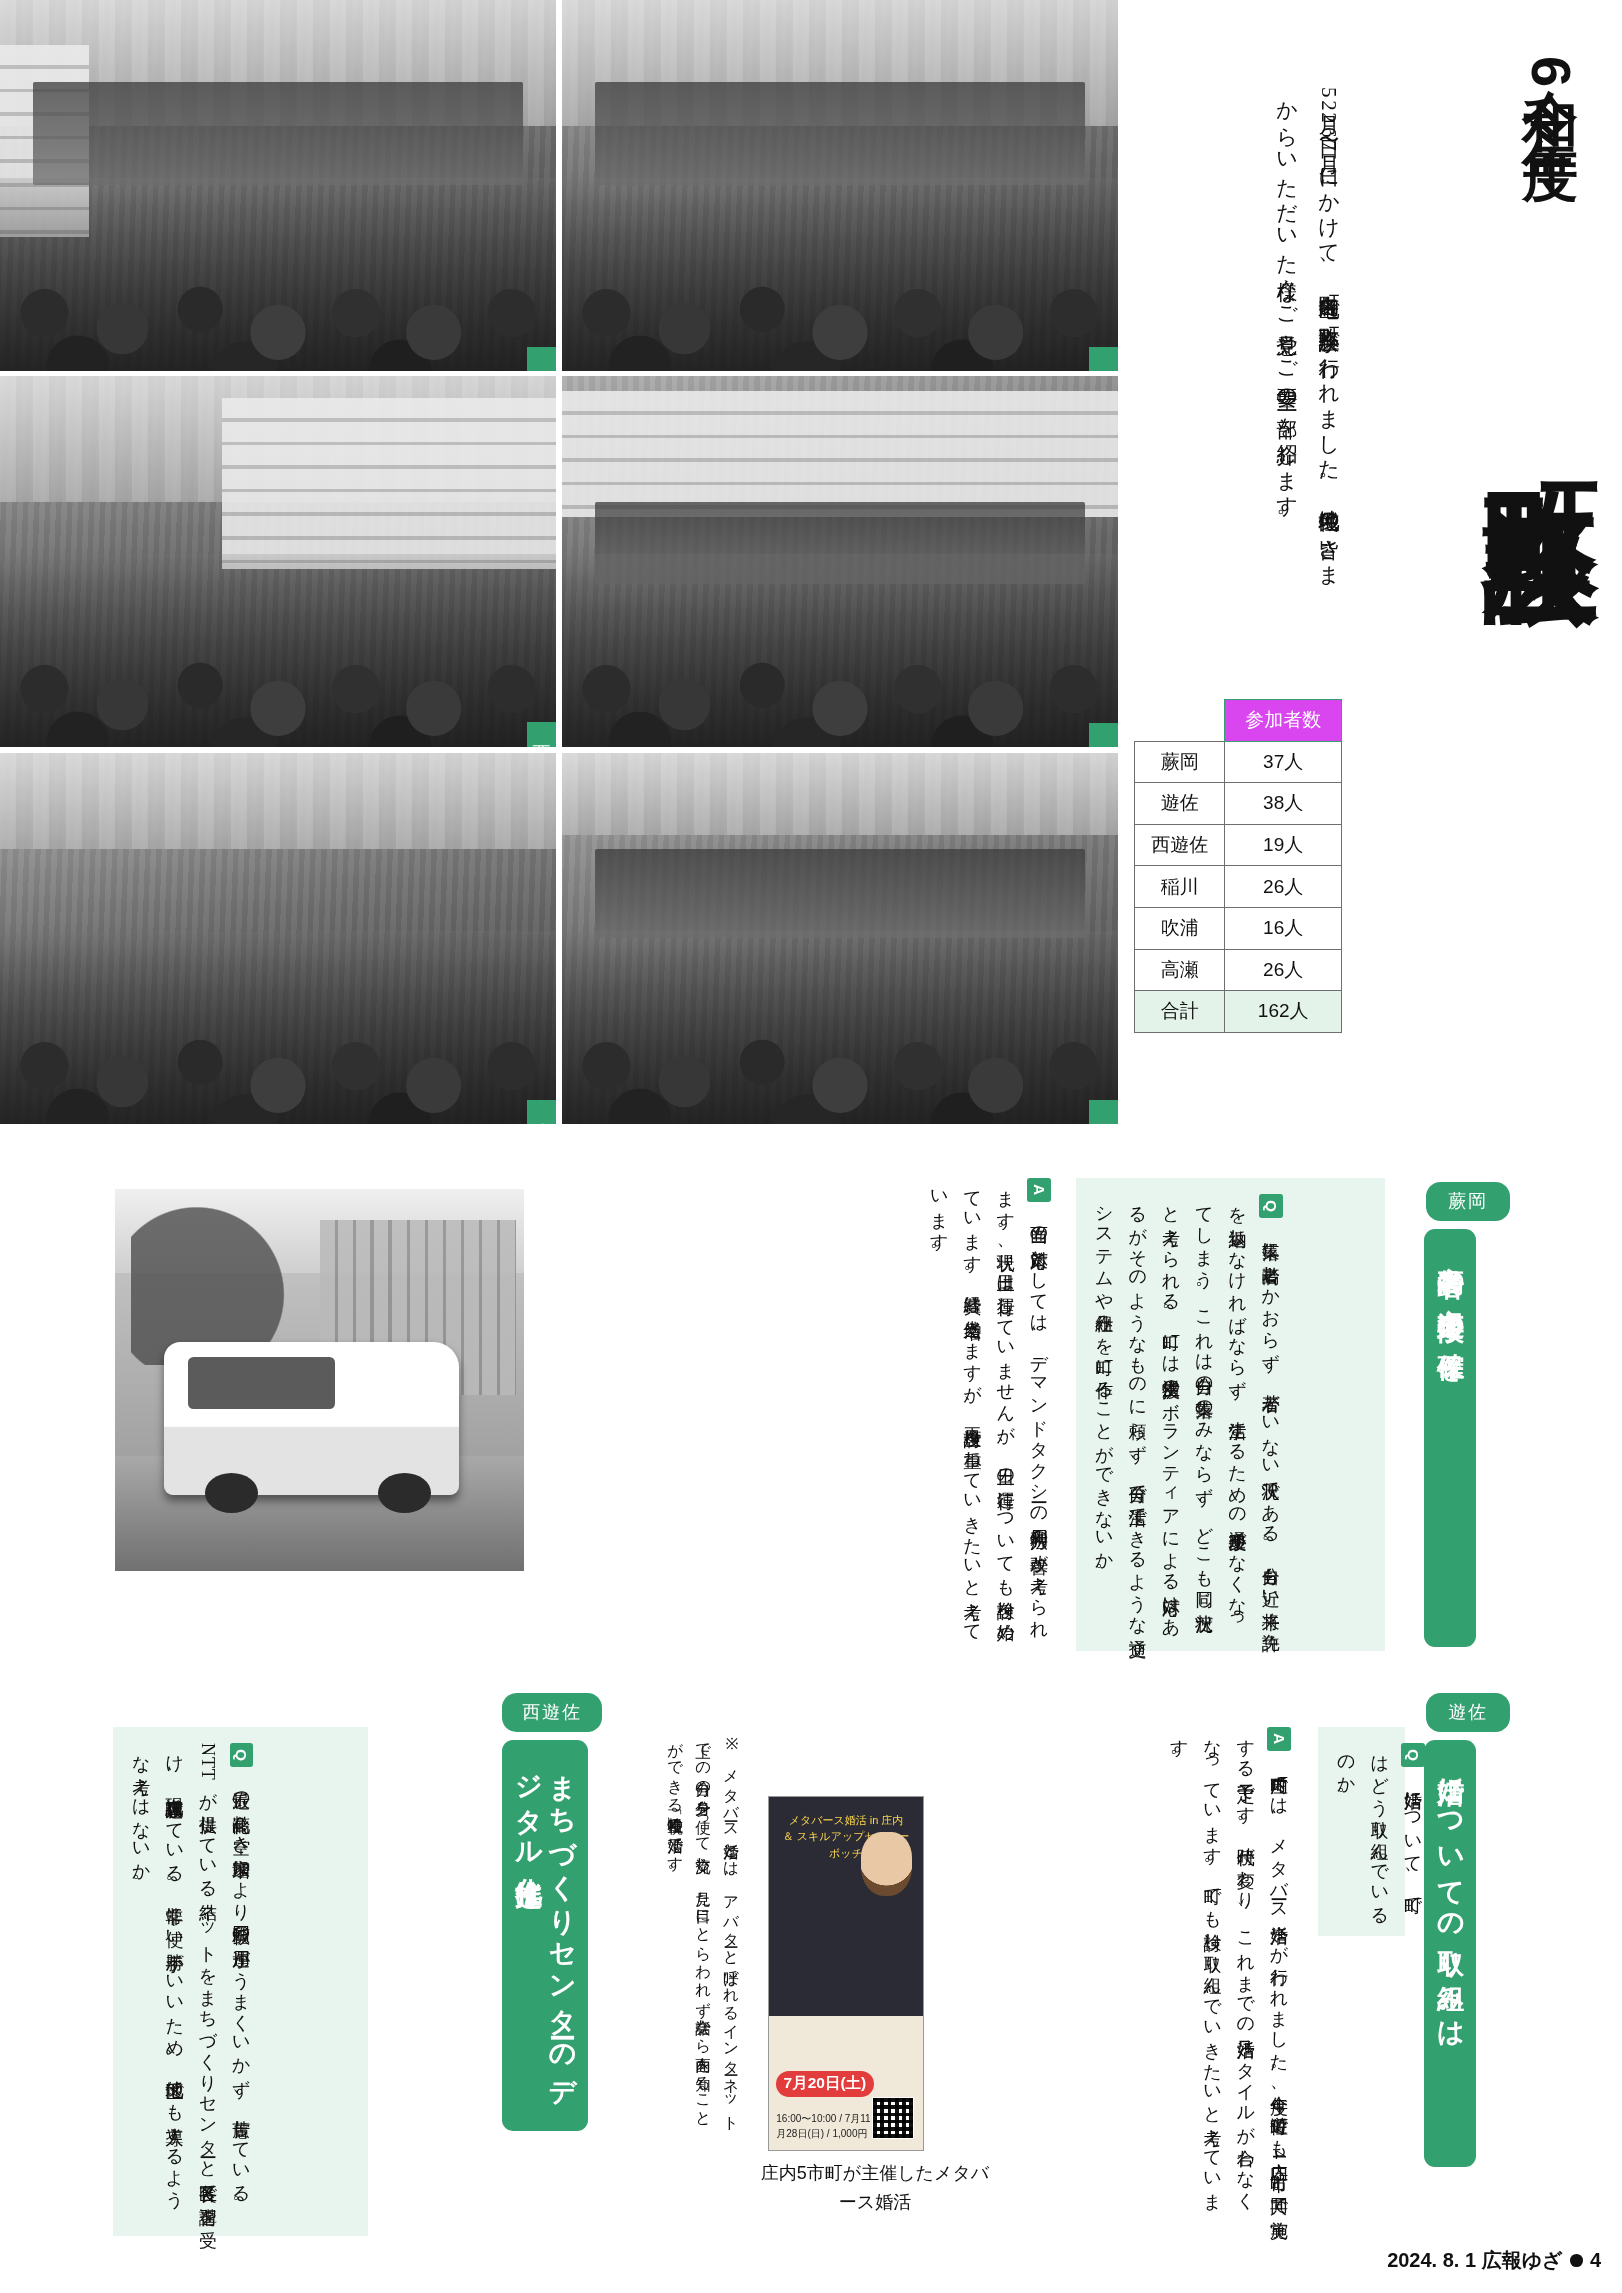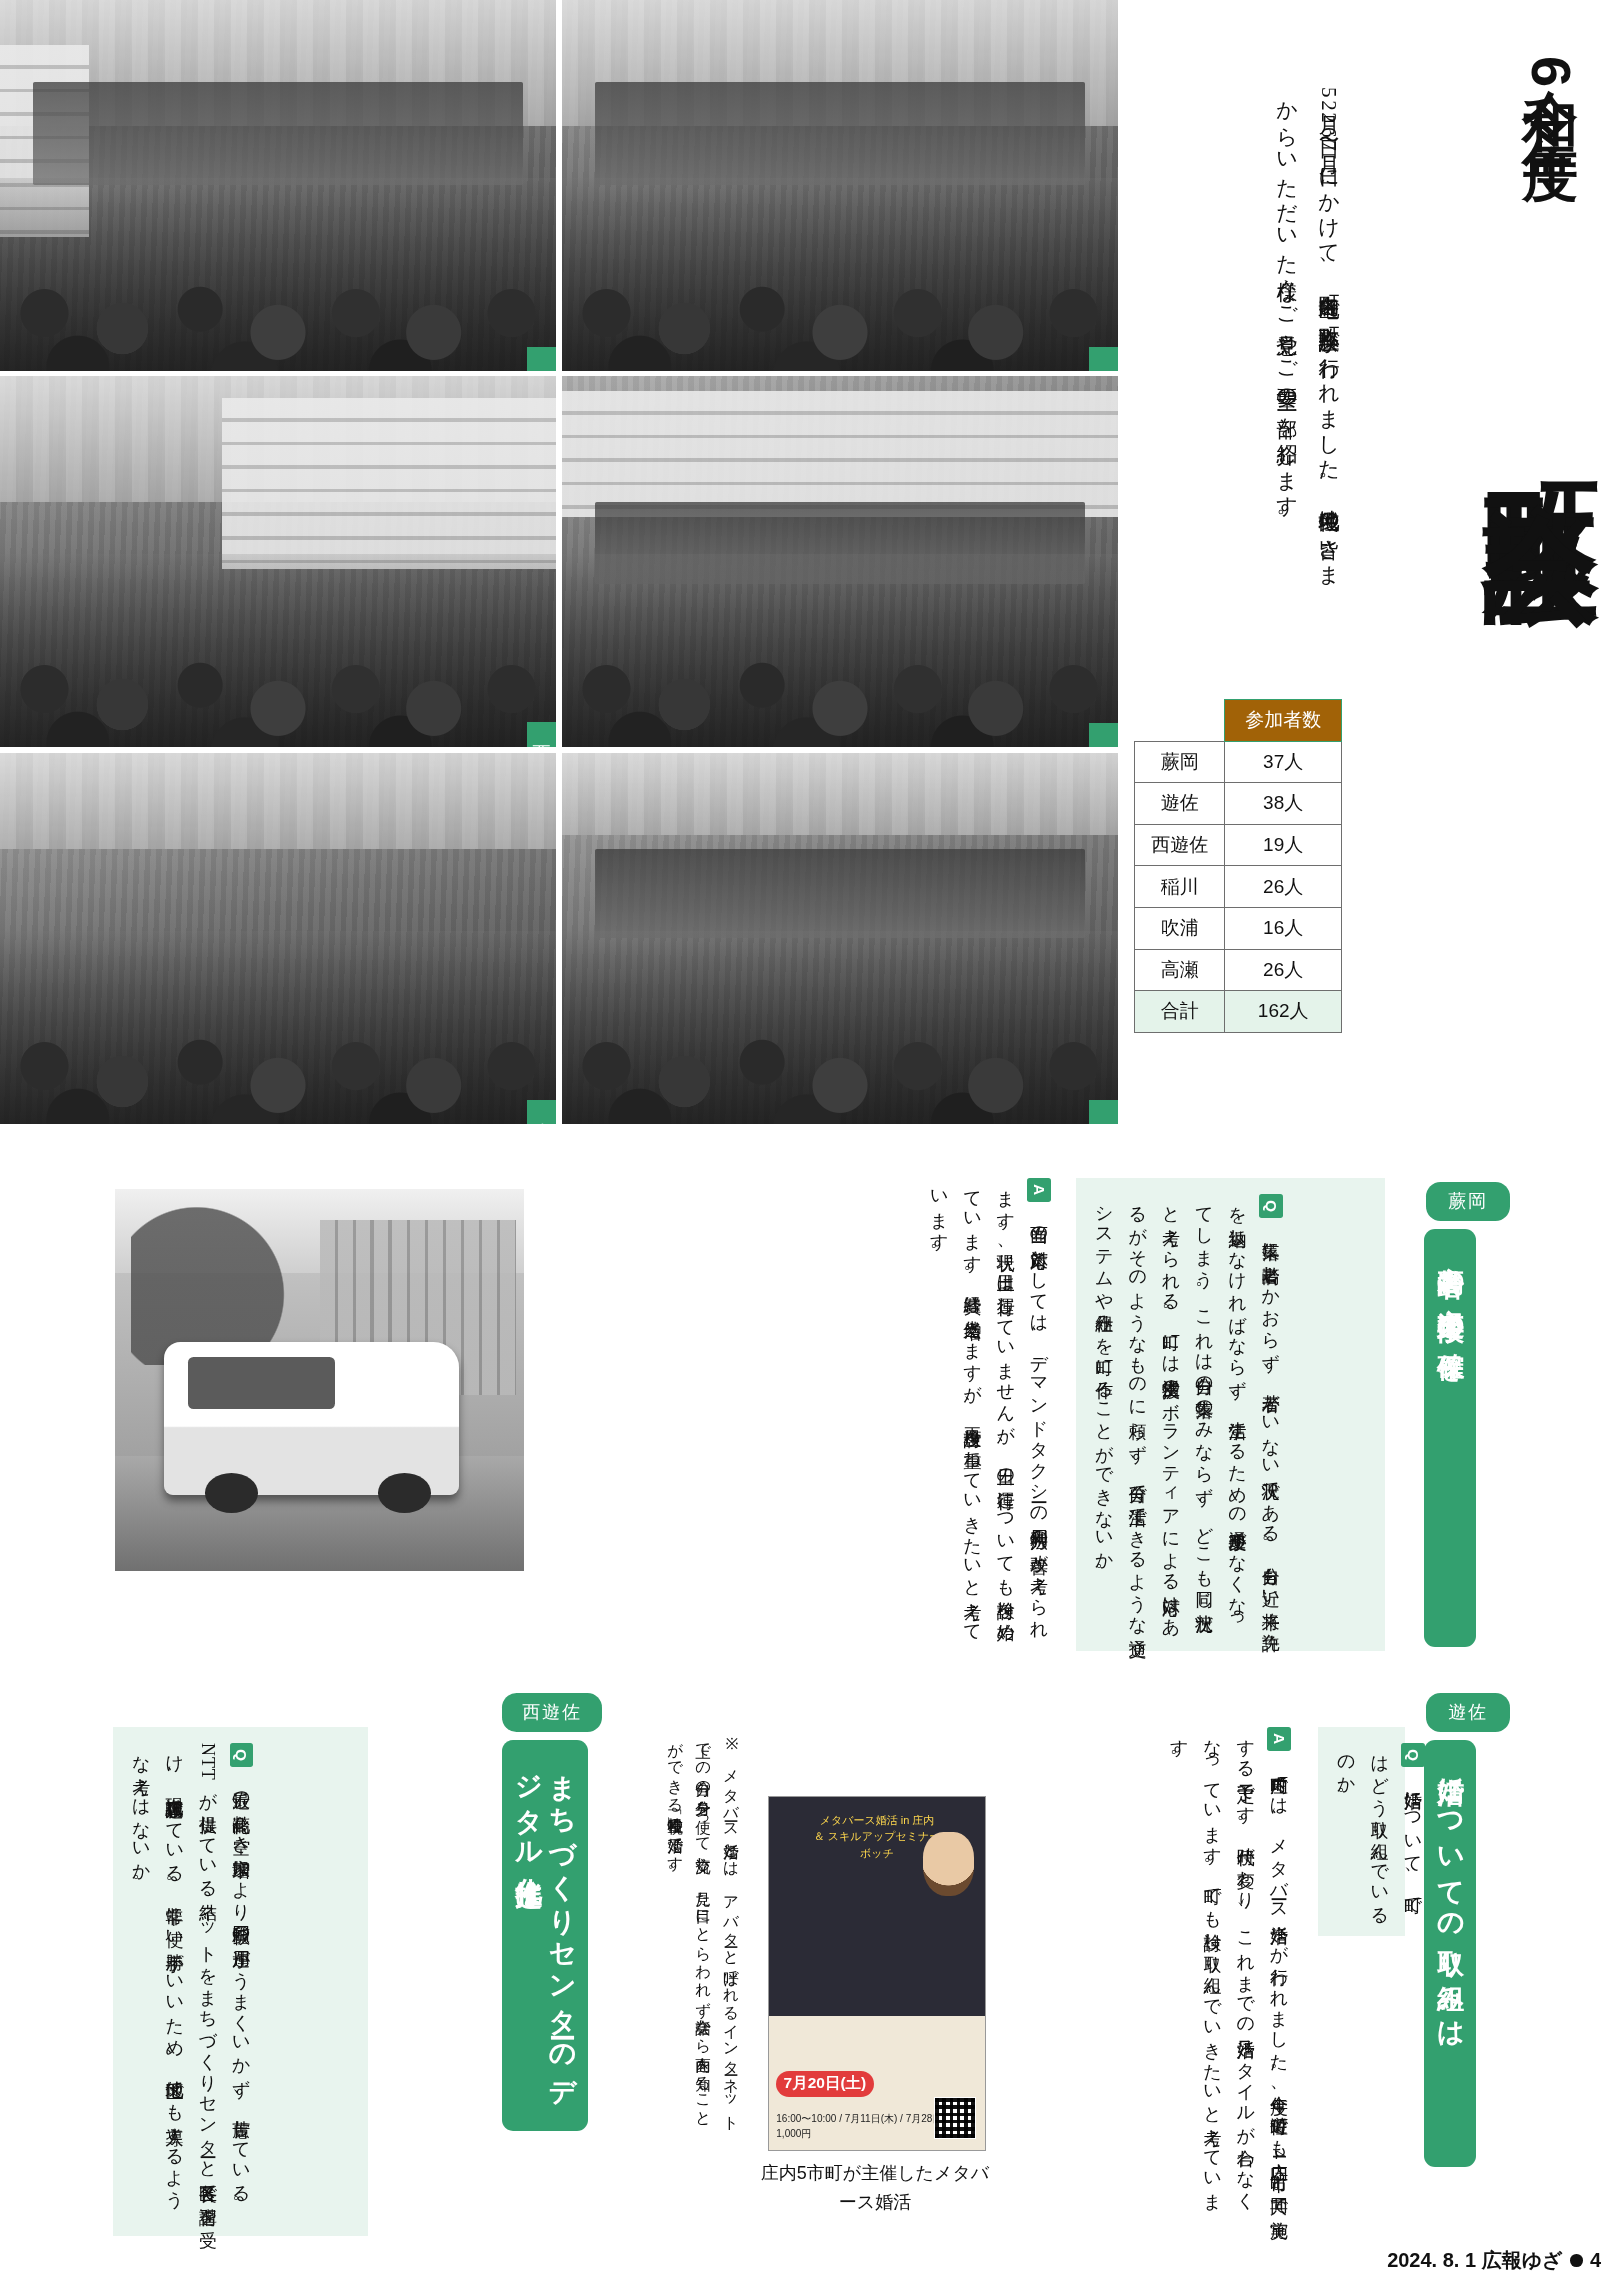--- a/index.html
+++ b/index.html
@@ -105,21 +105,21 @@
     border-collapse:collapse;
     font-family:"Liberation Sans", sans-serif;
     font-size:19px;
   }
   .ptable td, .ptable th{
     border:0.9px solid #6e6e6e;
     text-align:center;
     padding:7.3px 3.6px;
     background:#fff;
   }
-  .ptable thead th{ background:#a16207; color:#fff; border-color:#33a06f; font-weight:normal;}
+  .ptable thead th{ background:#d946ef; color:#fff; border-color:#33a06f; font-weight:normal;}
   .ptable thead th.blank{ background:#fff; border:none; }
   .ptable tr.total td{ background:#e4f3ea; }
 
   
   .areachip{
     position:absolute;
     background:#33a06f; color:#fff;
     font-family:"Liberation Sans", sans-serif;
     font-size:18px; letter-spacing:1.8px;
     border-radius:14.5px;
@@ -191,21 +191,21 @@
     box-shadow: 173px 0 0 0 #2b2b2b;
   }
   .caption{
     position:absolute; left:115px; top:1586px; width:409px;
     text-align:center; font-size:19px; line-height:1.6;
     font-family:"Liberation Sans", sans-serif;
   }
 
   
   .poster{
-    position:absolute; left:768px; top:1796px; width:218px; height:355px;
+    position:absolute; left:768px; top:1796px; width:156px; height:355px;
     background:linear-gradient(180deg,#2b2b36 0 62%, #f0e8d8 62% 100%);
     overflow:hidden;
     border:0.9px solid #999;
   }
   .poster .pt{
     position:absolute; top:14.5px; left:0; right:0;
     color:#ffd84d; font-family:"Liberation Sans", sans-serif;
     font-size:11px; text-align:center; line-height:1.5;
   }
   .poster .face{

